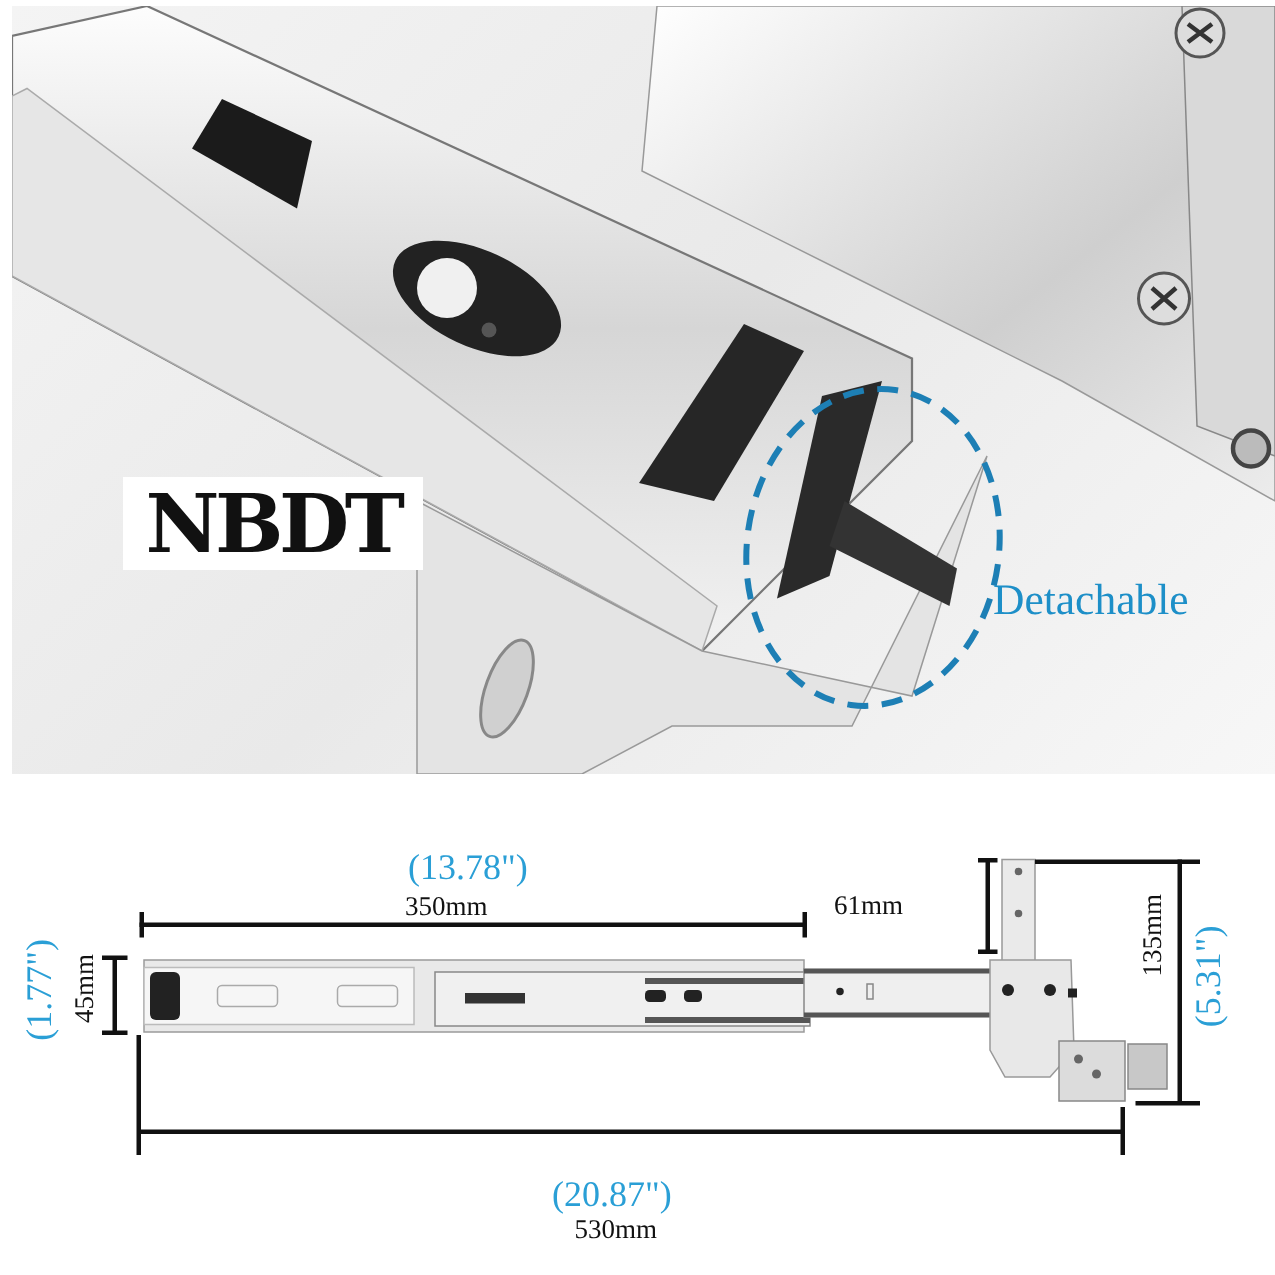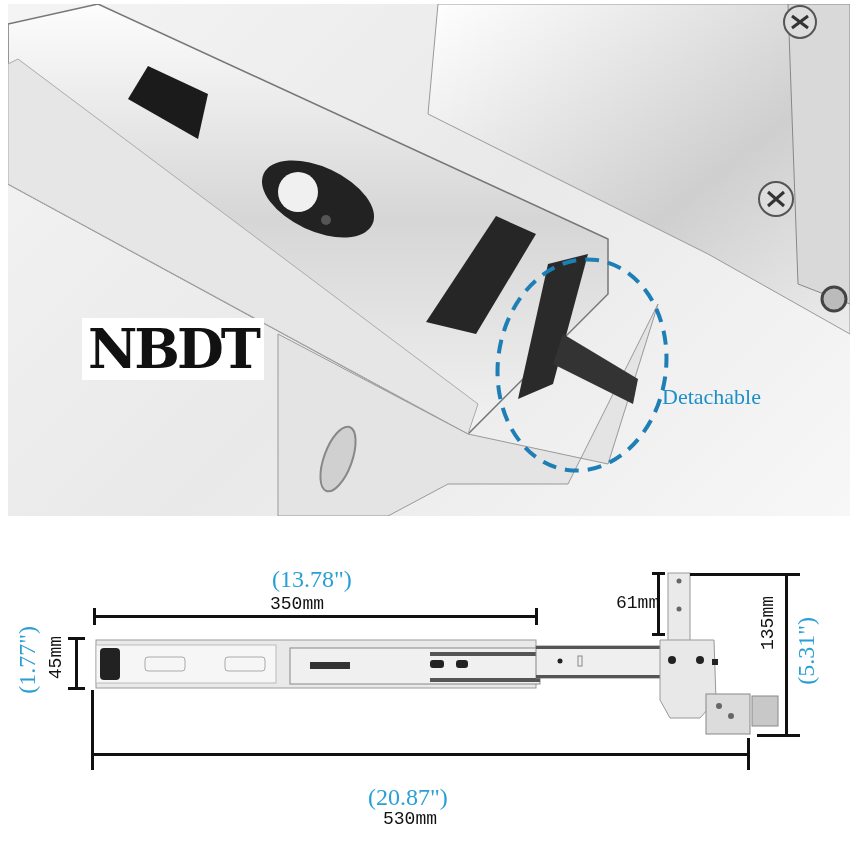--- a/index.html
+++ b/index.html
@@ -1,21 +1,21 @@
 <!DOCTYPE html>
 <html><head>
 <meta charset="utf-8">
 <style>
   html,body{margin:0;padding:0;background:#fff;}
   body{width:850px;height:850px;position:relative;overflow:hidden;font-family:"DejaVu Sans",sans-serif;}
   .photo{position:absolute;left:8px;top:4px;width:842px;height:512px;background:linear-gradient(135deg,#f4f4f4 0%,#e9e9e9 50%,#f7f7f7 100%);overflow:hidden;}
   .abs{position:absolute;}
-  .logo{position:absolute;left:82px;top:318px;width:182px;height:62px;background:#fff;display:flex;align-items:center;justify-content:center;font-family:"DejaVu Serif",serif;font-weight:bold;font-size:54px;letter-spacing:-3px;color:#111;line-height:1;}
-  .detach{position:absolute;left:662px;top:384px;font-family:"Liberation Serif",serif;font-size:22px;color:#1d8fc8;}
-  .dim-mm{position:absolute;font-family:Liberation Mono, monospace;font-size:18px;color:#111;}
+  .logo{position:absolute;left:82px;top:318px;width:200px;height:62px;background:#fff;display:flex;align-items:center;justify-content:center;font-family:"DejaVu Serif",serif;font-weight:bold;font-size:54px;letter-spacing:-3px;color:#111;line-height:1;}
+  .detach{position:absolute;left:662px;top:384px;font-family:"Liberation Serif",serif;font-size:29px;color:#1d8fc8;}
+  .dim-mm{position:absolute;font-family:Liberation Serif, serif;font-size:18px;color:#111;}
   .dim-in{position:absolute;font-family:"Liberation Serif",serif;font-size:24px;color:#2a9fd6;}
   .line{position:absolute;background:#111;}
   .vert{writing-mode:vertical-rl;transform:rotate(180deg);}
 </style>
 </head>
 <body>
 
 <div class="photo">
   <svg width="842" height="512" viewBox="0 0 842 512">
     <defs>
@@ -104,21 +104,21 @@
 
   <div class="line" style="left:75px;top:638px;width:3px;height:51px;"></div>
   <div class="line" style="left:68px;top:637px;width:17px;height:3px;"></div>
   <div class="line" style="left:68px;top:687px;width:17px;height:3px;"></div>
   <div class="dim-mm vert" style="left:46px;top:636px;">45mm</div>
   <div class="dim-in vert" style="left:14px;top:626px;">(1.77")</div>
 
   <div class="line" style="left:657px;top:573px;width:3px;height:62px;"></div>
   <div class="line" style="left:652px;top:572px;width:13px;height:3px;"></div>
   <div class="line" style="left:652px;top:633px;width:13px;height:3px;"></div>
-  <div class="dim-mm" style="left:616px;top:593px;">61mm</div>
+  <div class="dim-mm" style="left:556px;top:593px;">61mm</div>
 
   <div class="line" style="left:690px;top:573px;width:110px;height:3px;"></div>
   <div class="line" style="left:785px;top:573px;width:3px;height:163px;"></div>
   <div class="line" style="left:757px;top:734px;width:43px;height:3px;"></div>
   <div class="dim-mm vert" style="left:758px;top:596px;">135mm</div>
   <div class="dim-in vert" style="left:793px;top:617px;">(5.31")</div>
 
   <div class="line" style="left:93px;top:753px;width:656px;height:3px;"></div>
   <div class="line" style="left:91px;top:690px;width:3px;height:80px;"></div>
   <div class="line" style="left:747px;top:738px;width:3px;height:32px;"></div>

